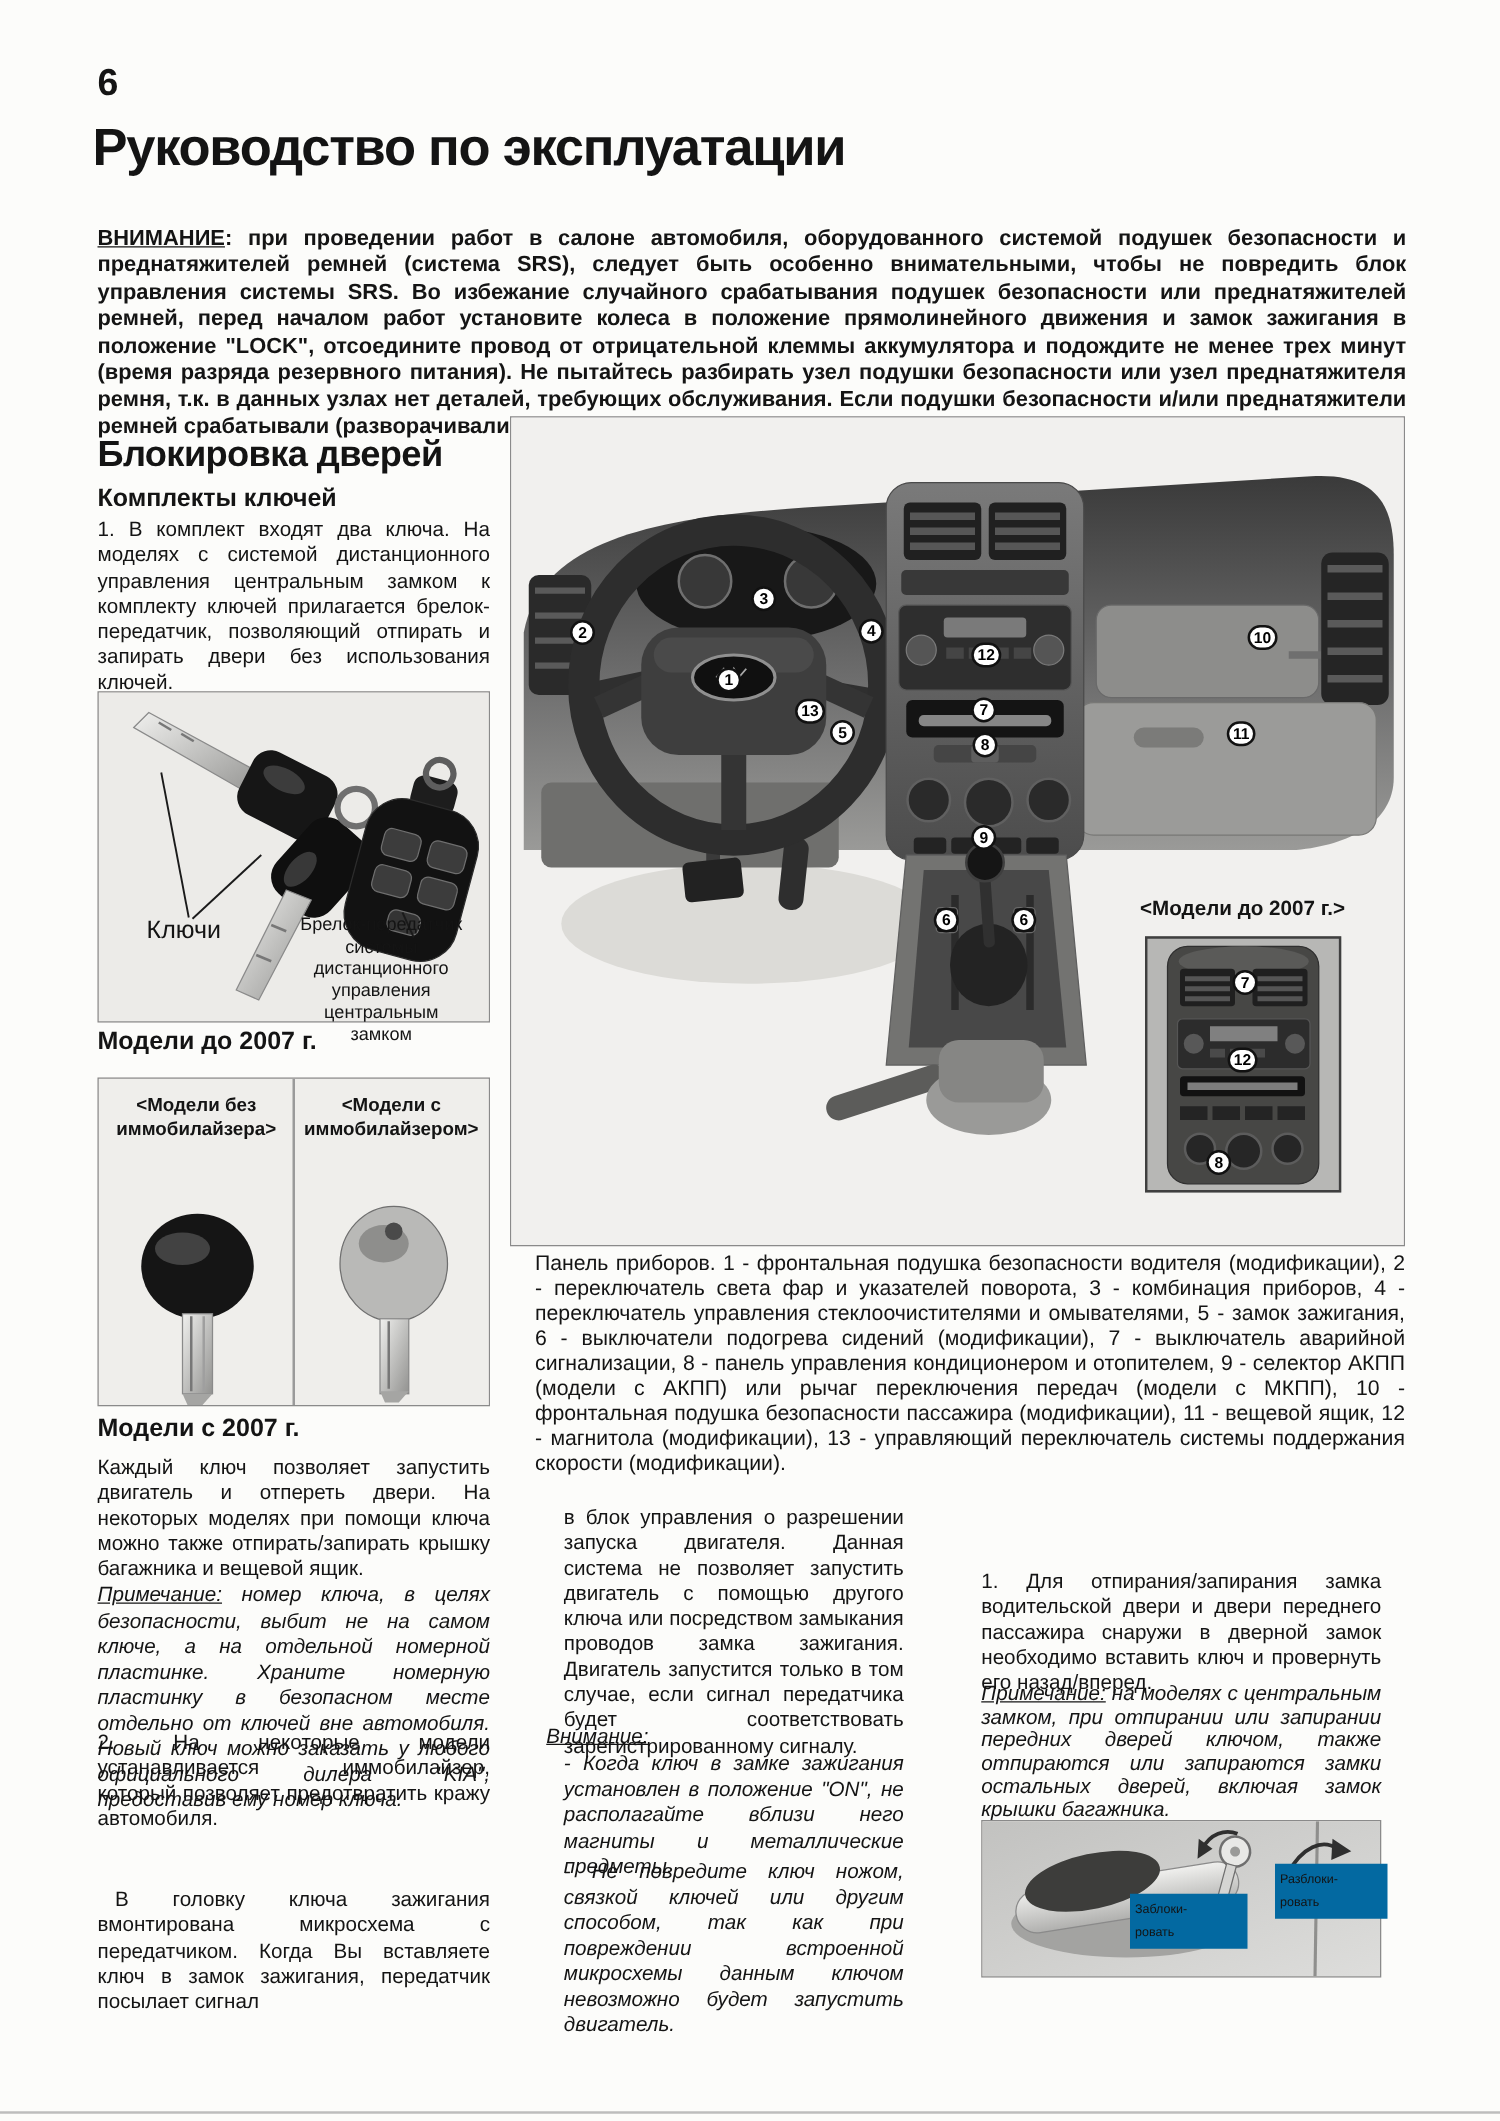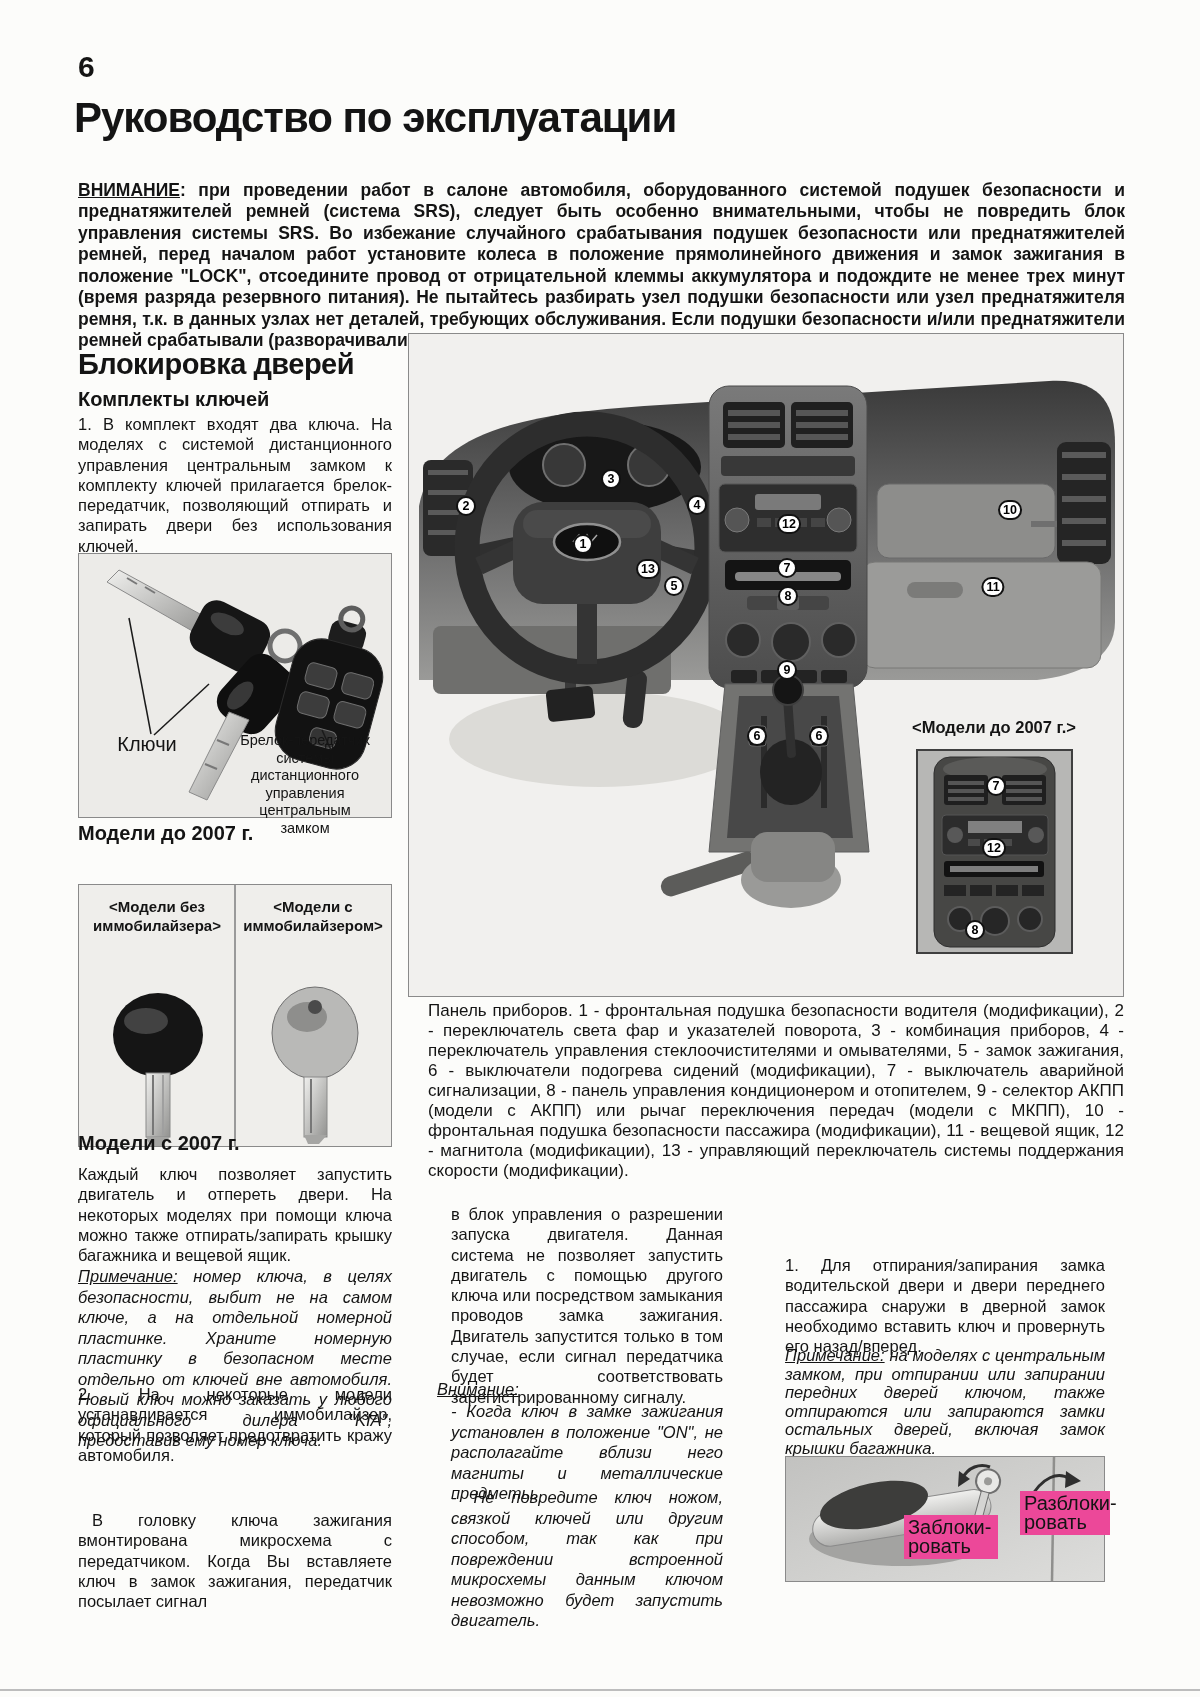--- a/index.html
+++ b/index.html
@@ -26,21 +26,21 @@
   .inset-box{border:2px solid #3f3f3f;background:#b7b7b5;box-sizing:border-box;overflow:hidden;}
   .callout{position:absolute;transform:translate(-50%,-50%);min-width:20px;height:20px;
            border-radius:10px;background:#fff;border:2px solid #111;box-sizing:border-box;
            font-size:12.5px;font-weight:bold;line-height:16px;text-align:center;padding:0 3px;
            color:#000;}
   .caption{left:428px;top:1001px;width:696px;font-size:17px;font-weight:normal;
            line-height:20px;text-align:justify;}
   .col-m{left:437px;width:286px;}
   .col-r{left:785px;width:320px;}
   .h-r{font-size:20.5px;font-weight:bold;line-height:25px;}
-  .handle-label{background:#ec4899;font-size:20px;line-height:19px;padding:3px 4px;
+  .handle-label{background:#0369a1;font-size:10px;line-height:19px;padding:3px 4px;
                 white-space:pre-line;}
   .hairline{left:0;top:1689px;width:1200px;height:2px;background:#bdbdbd;}
   svg{display:block;}
 </style>
 </head>
 <body>
 
 <div class="page">
 
   <div class="abs pagenum">6</div>
@@ -97,21 +97,21 @@
     </svg>
     <div class="abs keylabel" style="left:26px;top:182px;width:84px;font-size:20px;">Ключи</div>
     <div class="abs keylabel pre" style="left:142px;top:178px;width:168px;">Брелок-передатчик
 системы дистанционного
 управления центральным
 замком</div>
   </div>
 
   <div class="abs col-l boldlabel" style="top:822px;">Модели до 2007 г.</div>
 
-  <div class="abs col-l figbox" style="top:884px;height:263px;">
+  <div class="abs col-l figbox" style="top:862px;height:263px;">
     <svg width="312" height="261" viewBox="0 0 312 261">
       <rect x="0" y="0" width="312" height="261" fill="#efeeeb"></rect>
       <line x1="156" y1="0" x2="156" y2="261" stroke="#9a9a9a" stroke-width="2"></line>
 
       <ellipse cx="79" cy="150" rx="45" ry="42" fill="#151515"></ellipse>
       <ellipse cx="67" cy="136" rx="22" ry="13" fill="#474747" opacity="0.9"></ellipse>
       <rect x="67" y="188" width="24" height="64" fill="url(#gMetal)" stroke="#8a8a8a"></rect>
       <line x1="74" y1="190" x2="74" y2="250" stroke="#777" stroke-width="2"></line>
       <line x1="84" y1="190" x2="84" y2="250" stroke="#9f9f9f" stroke-width="2"></line>
       <polygon points="67,252 91,252 83,261 71,261" fill="#a5a5a3"></polygon>

